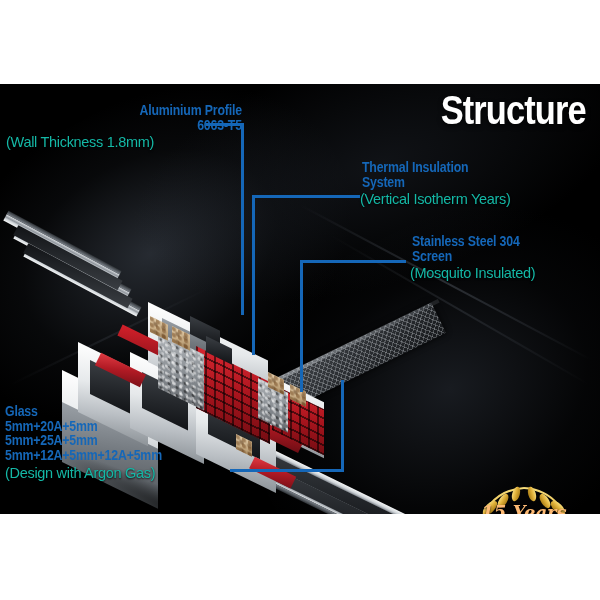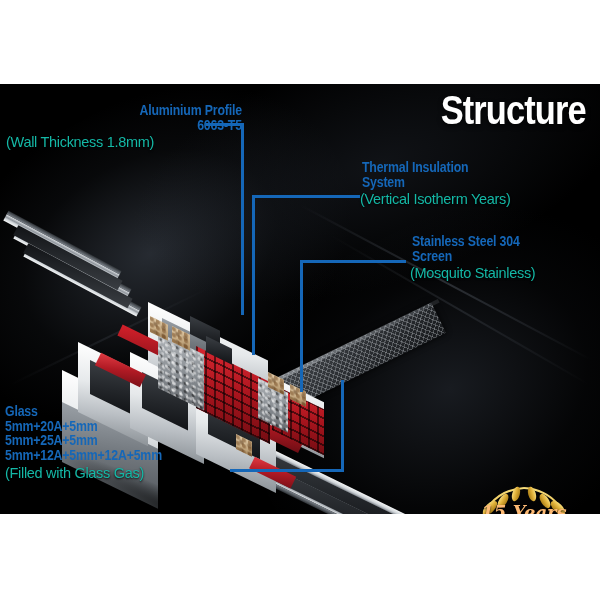--- a/index.html
+++ b/index.html
@@ -267,29 +267,29 @@
 
     <div class="lbl right" style="left:362px;top:76px;">
       <div class="hl">Thermal Insulation</div>
       <div class="hl">System</div>
       <div class="sub" style="margin-top:2px;margin-left:-2px;">(Vertical Isotherm Years)</div>
     </div>
 
     <div class="lbl right" style="left:412px;top:150px;">
       <div class="hl">Stainless Steel 304</div>
       <div class="hl">Screen</div>
-      <div class="sub" style="margin-top:2px;margin-left:-2px;">(Mosquito Stainless)</div>
+      <div class="sub" style="margin-top:2px;margin-left:-2px;">(Mosquito Insulated)</div>
     </div>
 
     <div class="lbl" style="left:5px;top:320px;">
       <div class="hl">Glass</div>
       <div class="hl">5mm+20A+5mm</div>
       <div class="hl">5mm+25A+5mm</div>
       <div class="hl">5mm+12A+5mm+12A+5mm</div>
-      <div class="sub" style="margin-top:3px;">(Filled with Glass Gas)</div>
+      <div class="sub" style="margin-top:3px;">(Design with Argon Gas)</div>
     </div>
 
     <div class="badge">
       <svg width="116" height="110" viewBox="0 0 116 110">
         <defs>
           <linearGradient id="gold" x1="0" y1="0" x2="0" y2="1">
             <stop offset="0%" stop-color="#f7dc7a"></stop>
             <stop offset="45%" stop-color="#e0b13a"></stop>
             <stop offset="100%" stop-color="#a97d16"></stop>
           </linearGradient>

